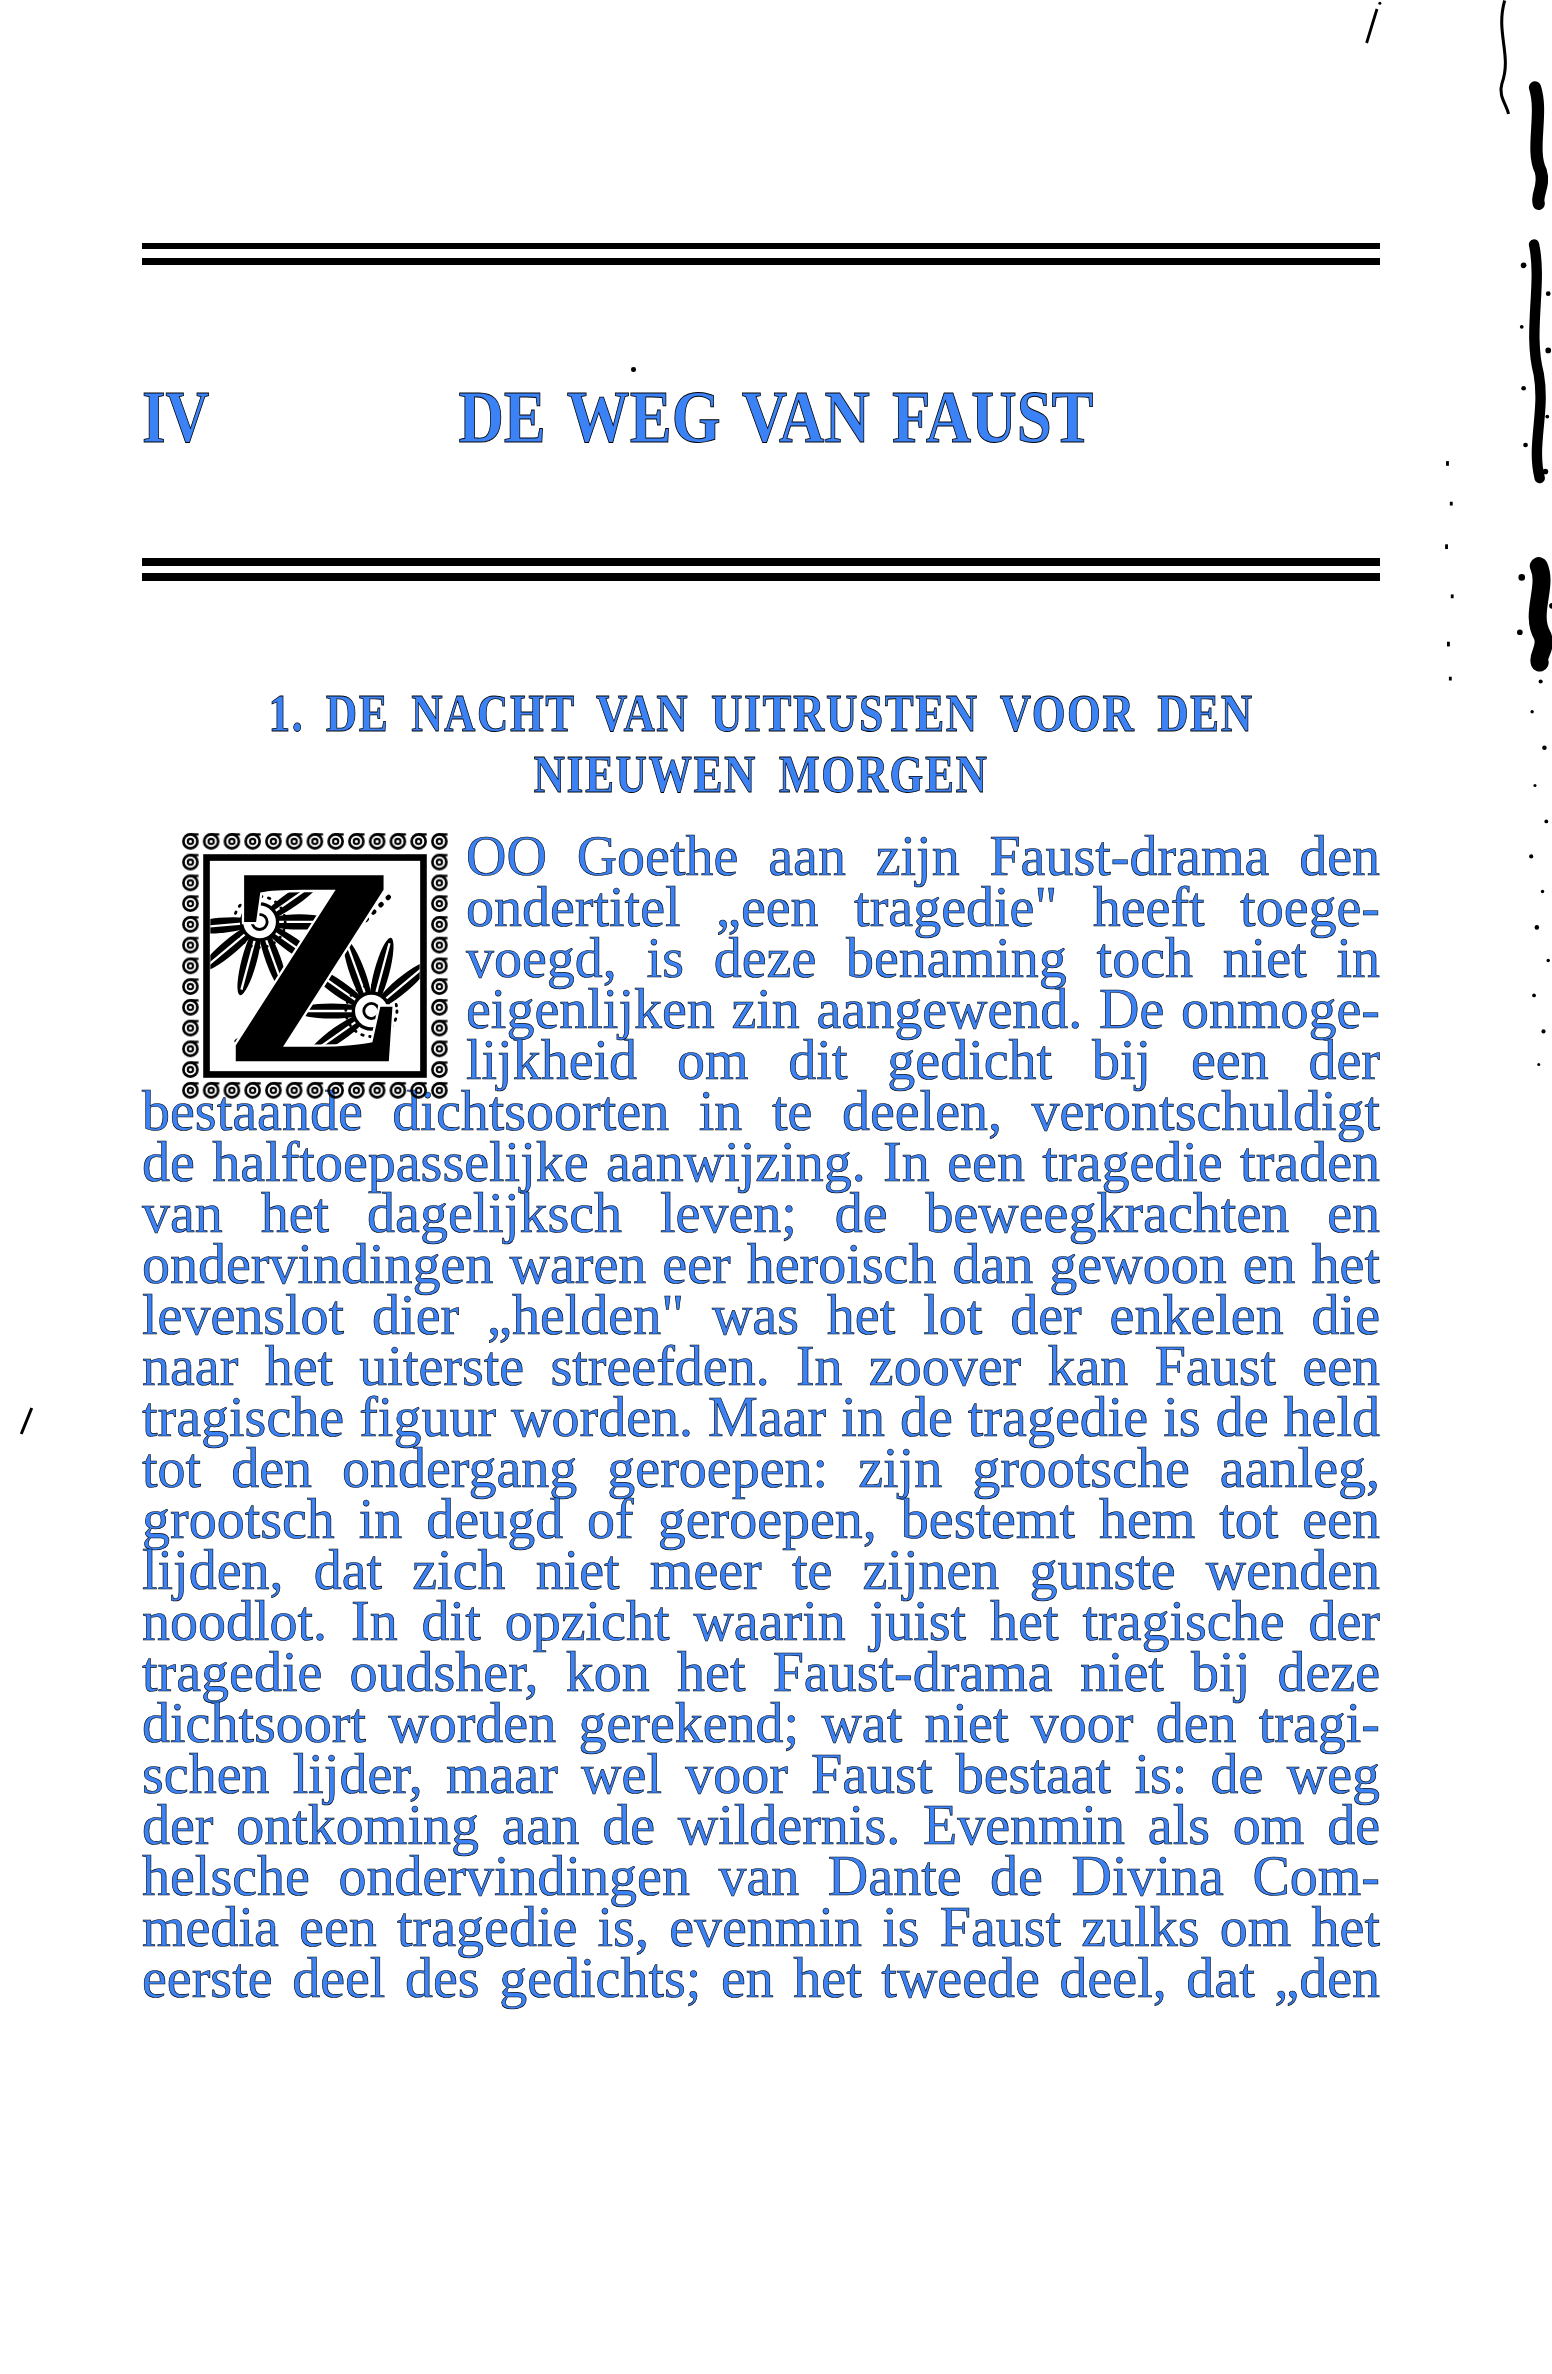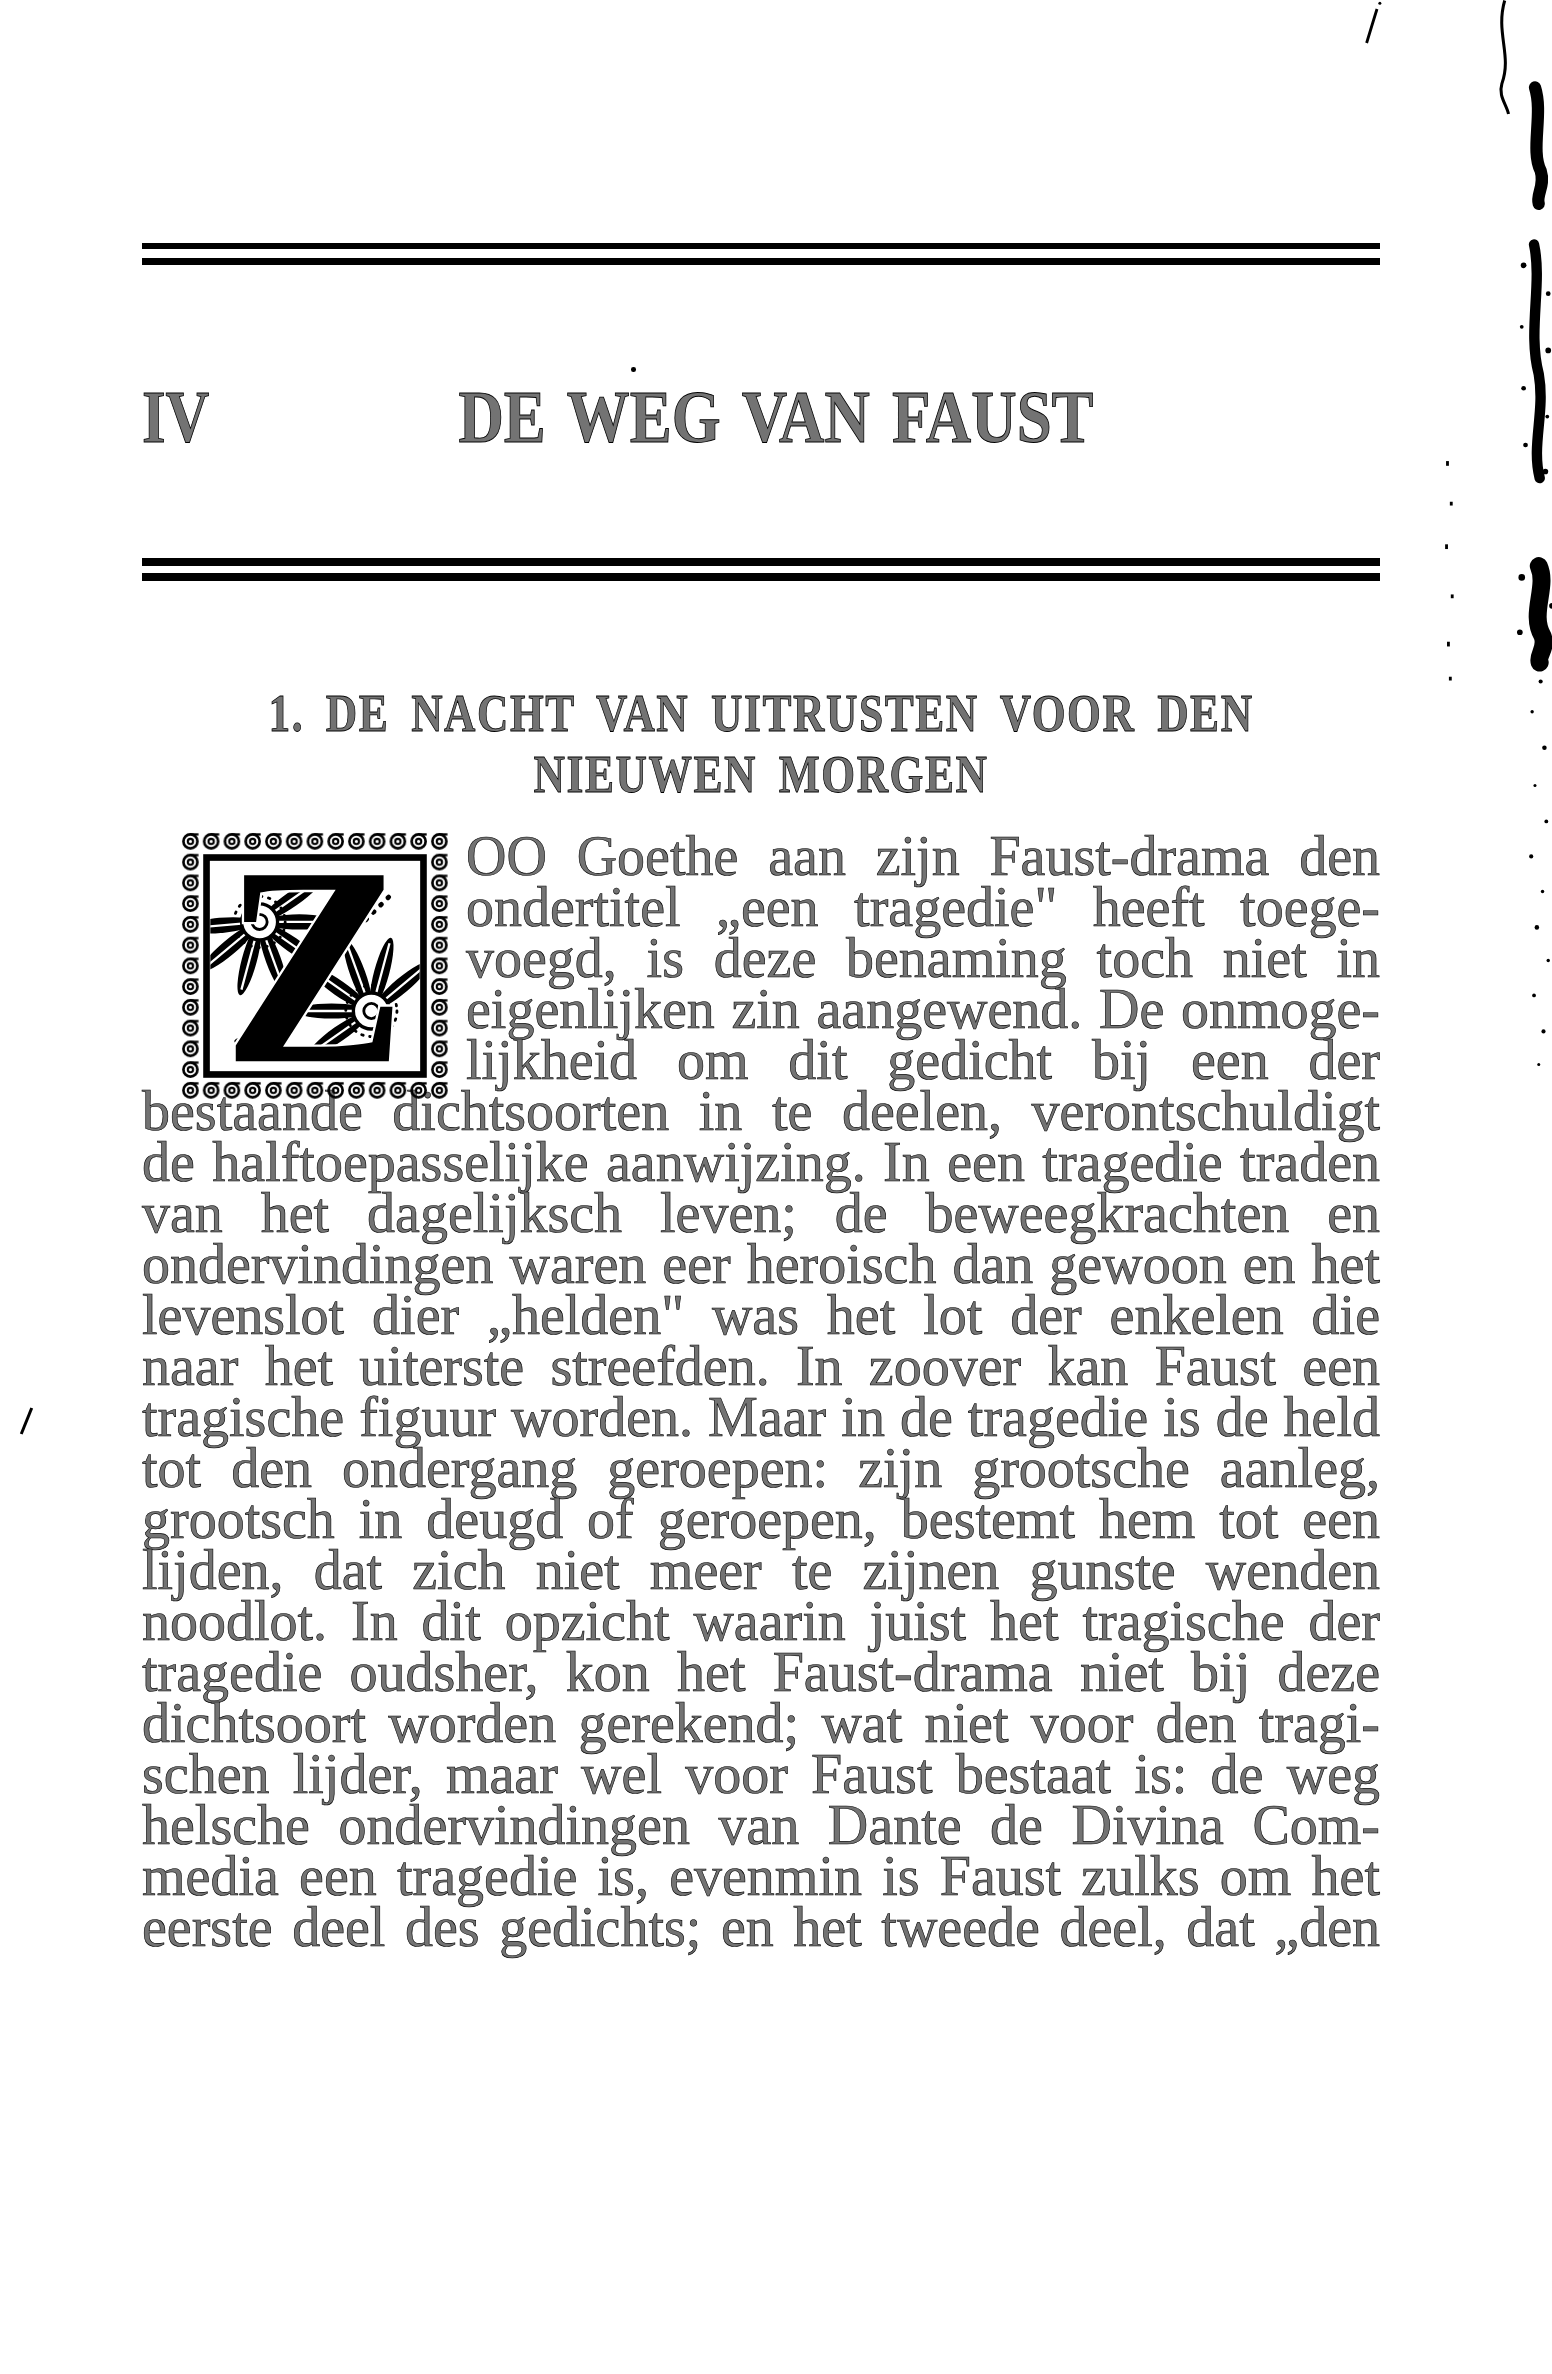--- a/index.html
+++ b/index.html
@@ -1,20 +1,20 @@
 <!DOCTYPE html>
 <html style="font-size:15px"><head>
 <meta charset="utf-8">
 <style>
   html,body{margin:0;padding:0;background:#e8e8e8;}
   .page{
     position:relative;
     width:1552px;height:2374px;
     background:#ffffff;
-    color:#737373;
+    color:#3b82f6;
     font-family:"Liberation Serif","DejaVu Serif",serif;
     overflow:hidden;
   }
   
   .double-rule{position:absolute;left:142px;width:1238px;box-sizing:border-box;}
   .rule-top{top:243px;height:22px;border-top:6.6px solid #000;border-bottom:7.6px solid #000;}
   .rule-mid{top:558px;height:23px;border-top:8.5px solid #000;border-bottom:8.5px solid #000;}
 
   
   .chapter-number{
@@ -186,20 +186,21 @@
     <div class="body-line">levenslot dier „helden" was het lot der enkelen die</div>
     <div class="body-line">naar het uiterste streefden. In zoover kan Faust een</div>
     <div class="body-line">tragische figuur worden. Maar in de tragedie is de held</div>
     <div class="body-line">tot den ondergang geroepen: zijn grootsche aanleg,</div>
     <div class="body-line">grootsch in deugd of geroepen, bestemt hem tot een</div>
     <div class="body-line">lijden, dat zich niet meer te zijnen gunste wenden</div>
     <div class="body-line">noodlot. In dit opzicht waarin juist het tragische der</div>
     <div class="body-line">tragedie oudsher, kon het Faust-drama niet bij deze</div>
     <div class="body-line">dichtsoort worden gerekend; wat niet voor den tragi-</div>
     <div class="body-line">schen lijder, maar wel voor Faust bestaat is: de weg</div>
+    <div class="body-line">der ontkoming aan de wildernis. Evenmin als om de</div>
     <div class="body-line">helsche ondervindingen van Dante de Divina Com-</div>
     <div class="body-line">media een tragedie is, evenmin is Faust zulks om het</div>
     <div class="body-line">eerste deel des gedichts; en het tweede deel, dat „den</div>
   </div>
 
   <svg class="artifact" style="left:1325px;top:0;" width="227" height="1117" viewBox="0 0 240 1180">
 
     <path d="M44 45 Q 50 25 55 9" fill="none" stroke="#000" stroke-width="3"></path>
     <circle cx="58" cy="3" r="1.6" fill="#000"></circle>
 

